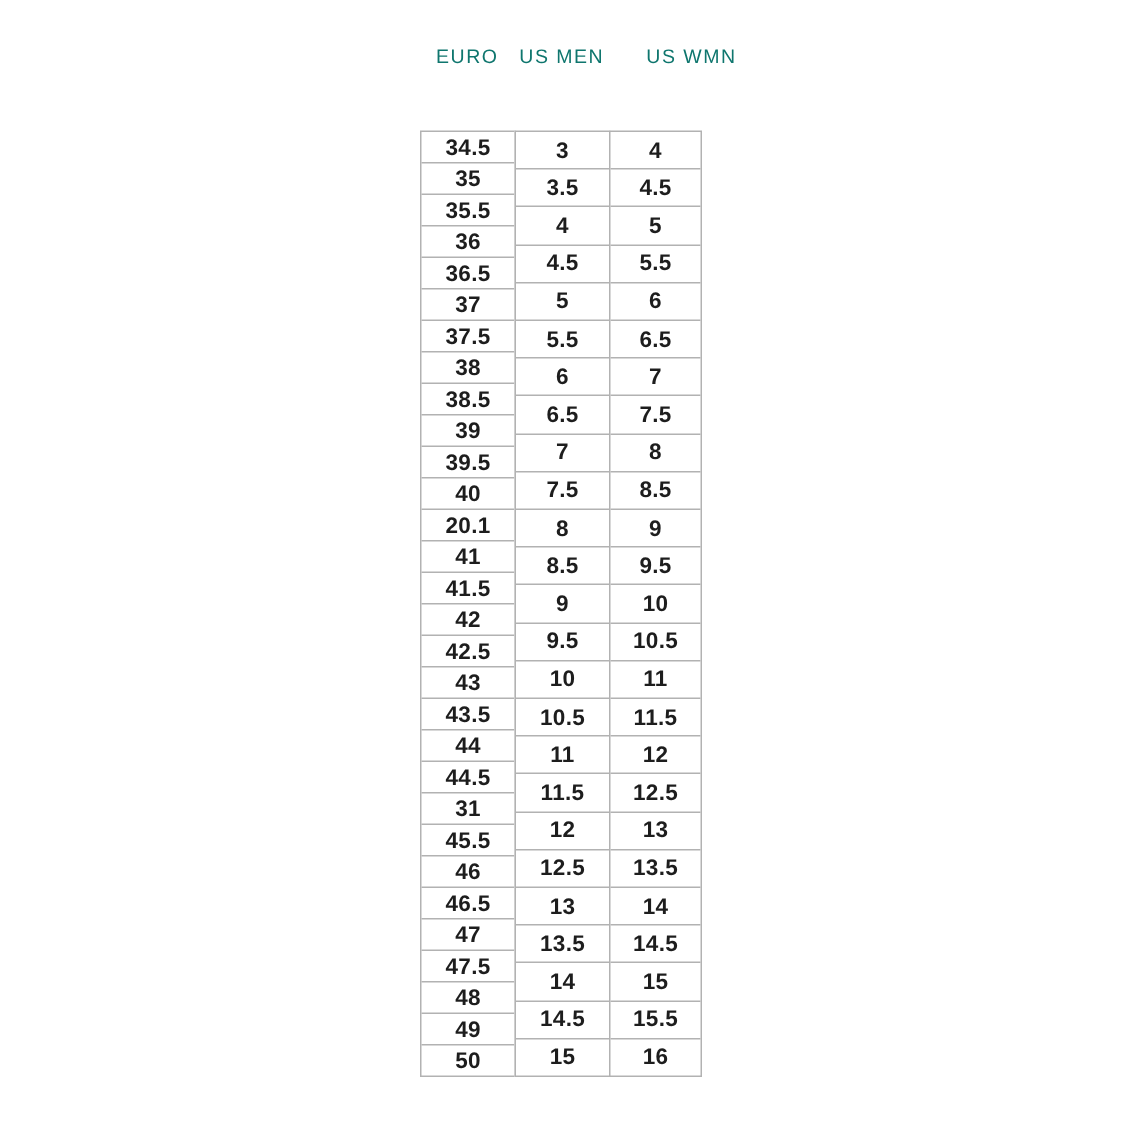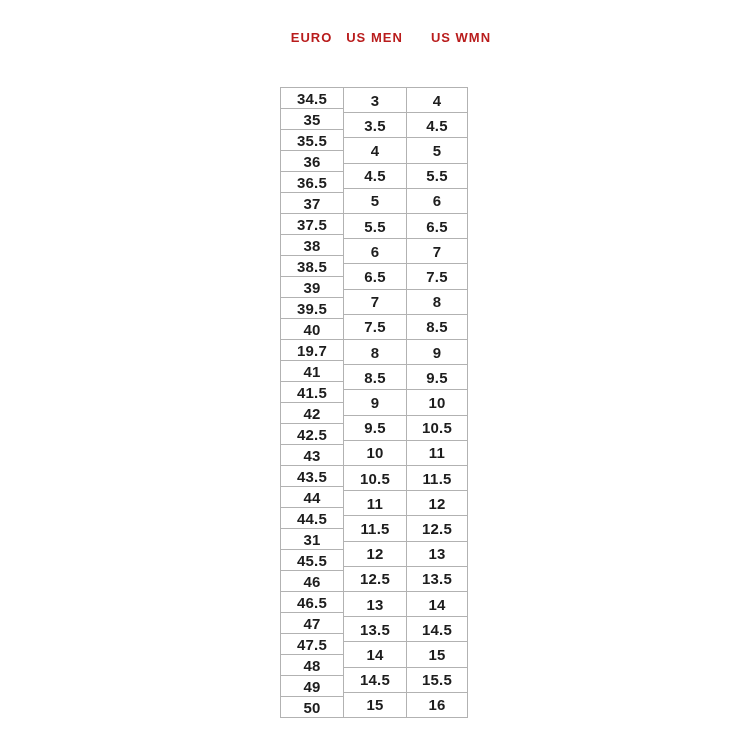--- a/index.html
+++ b/index.html
@@ -15,23 +15,23 @@
     font-family: "Liberation Sans", sans-serif;
     overflow: hidden;
   }
   .col-header {
     position: absolute;
     top: 30px;
     height: 16px;
     line-height: 16px;
     text-align: center;
     font-size: 13px;
-    font-weight: 700;
+    font-weight: 400;
     letter-spacing: 1px;
-    color: #b91c1c;
+    color: #0f766e;
     white-space: nowrap;
   }
   .hdr-euro  { left: 280px; width: 63px; }
   .hdr-usmen { left: 343px; width: 63px; }
   .hdr-uswmn { left: 430px; width: 62px; }
 
   .size-table {
     position: absolute;
     left: 280px;
     top: 87px;
@@ -84,21 +84,21 @@
         <div class="cell">35.5</div>
         <div class="cell">36</div>
         <div class="cell">36.5</div>
         <div class="cell">37</div>
         <div class="cell">37.5</div>
         <div class="cell">38</div>
         <div class="cell">38.5</div>
         <div class="cell">39</div>
         <div class="cell">39.5</div>
         <div class="cell">40</div>
-        <div class="cell">19.7</div>
+        <div class="cell">20.1</div>
         <div class="cell">41</div>
         <div class="cell">41.5</div>
         <div class="cell">42</div>
         <div class="cell">42.5</div>
         <div class="cell">43</div>
         <div class="cell">43.5</div>
         <div class="cell">44</div>
         <div class="cell">44.5</div>
         <div class="cell">31</div>
         <div class="cell">45.5</div>

